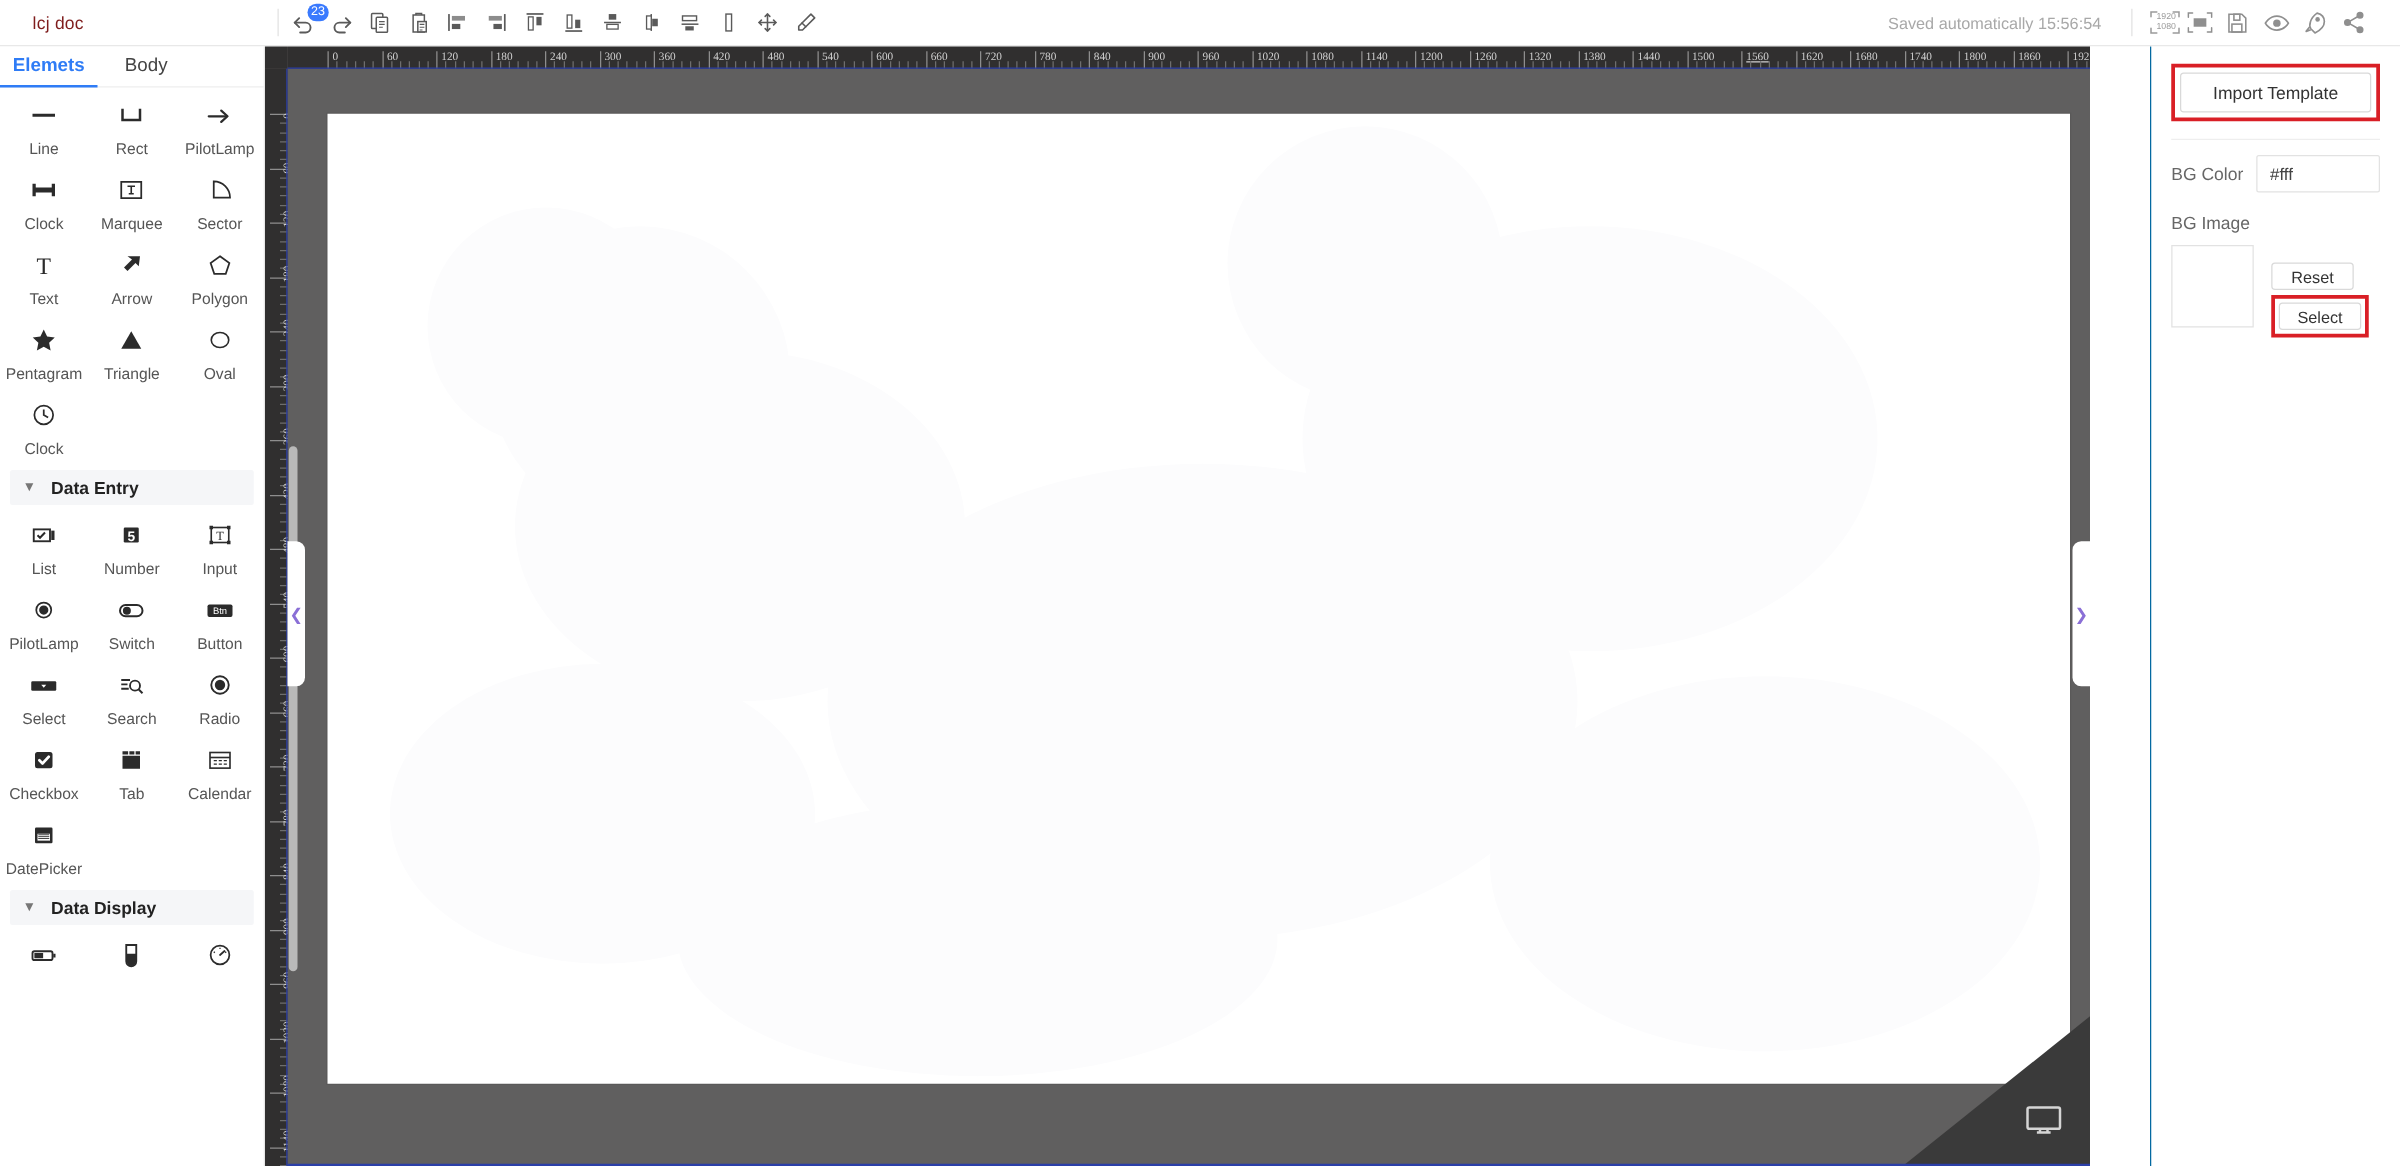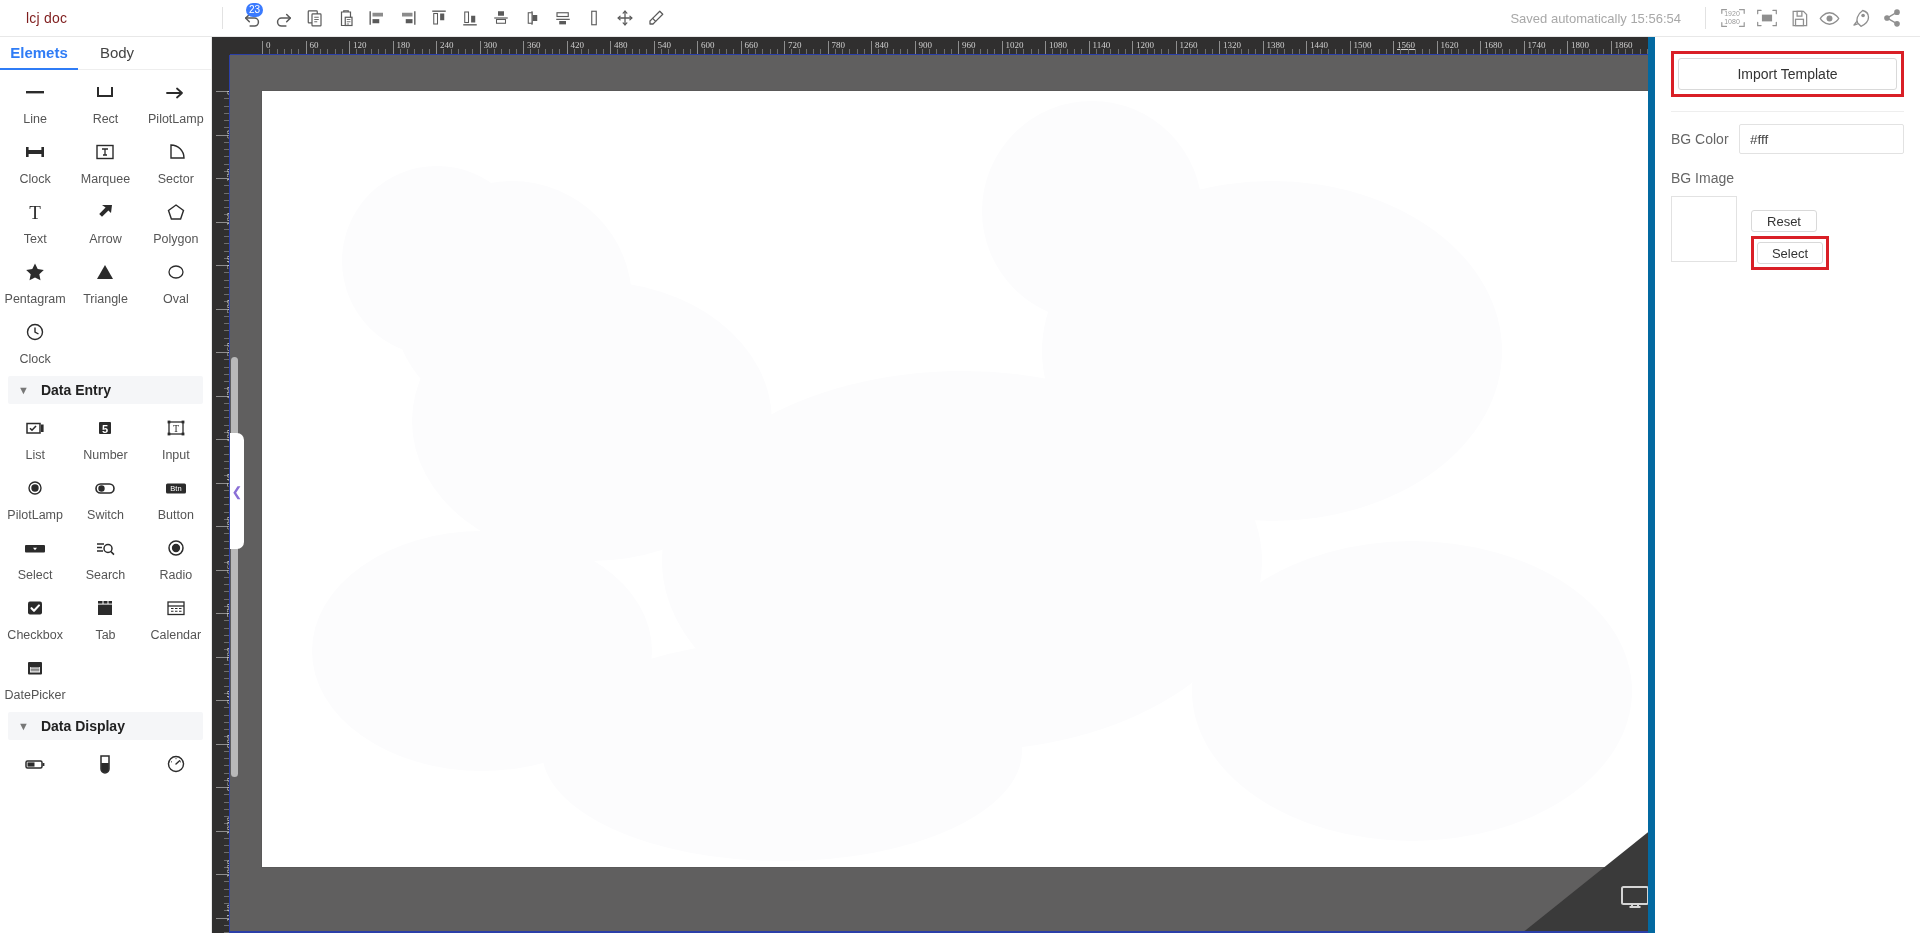--- a/index.html
+++ b/index.html
@@ -23,21 +23,21 @@
     z-index: 40;
   }
   .doc-title {
     width: 212px; padding-left: 26px;
     font-size: 14px; color: #7f1d1d; letter-spacing: .2px;
   }
   .tb-divider { width: 1px; height: 22px; background: #e2e2e2; margin: 0 10px; }
   .tb-group { display: flex; align-items: center; gap: 2px; }
   .tb-btn {
     width: 29px; height: 29px;
-    display: flex; align-items: center; justify-content: flex-end;
+    display: flex; align-items: center; justify-content: flex-start;
     border-radius: 3px; position: relative; cursor: pointer;
   }
   .tb-btn svg { display: block; }
   .undo-badge {
     position: absolute; top: -1px; right: -1px;
     min-width: 16px; height: 14px; padding: 0 3px;
     background: #3a7afe; color: #fff;
     font-size: 10px; line-height: 14px; text-align: center;
     border-radius: 7px;
   }
@@ -182,22 +182,22 @@
   .handle-left { left: 18px; top: 396px; border-radius: 0 7px 7px 0; }
   .handle-right { right: 0px; top: 396px; border-radius: 7px 0 0 7px; }
   .scroll-track-left {
     position: absolute; left: 19px; top: 320px; width: 7px; height: 420px;
     background: #b9b9b9; border-radius: 4px; z-index: 18;
   }
 
   
   .rightpanel {
     position: absolute; top: 37px; right: 0;
-    width: 272px; height: 896px;
-    background: #fff; border-left: 7px solid #0369a1;
+    width: 200px; height: 896px;
+    background: #fff; border-left: 1px solid #0369a1;
     padding: 14px 16px; z-index: 30;
   }
   .hl-box { border: 3px solid #d91f26; padding: 4px; }
   .btn {
     border: 1px solid #d9d9d9; background: #fff; border-radius: 3px;
     font-size: 14px; color: #333; cursor: pointer;
     font-family: "Liberation Sans", sans-serif;
     display: flex; align-items: center; justify-content: center;
   }
   .import-btn { width: 100%; height: 32px; }

